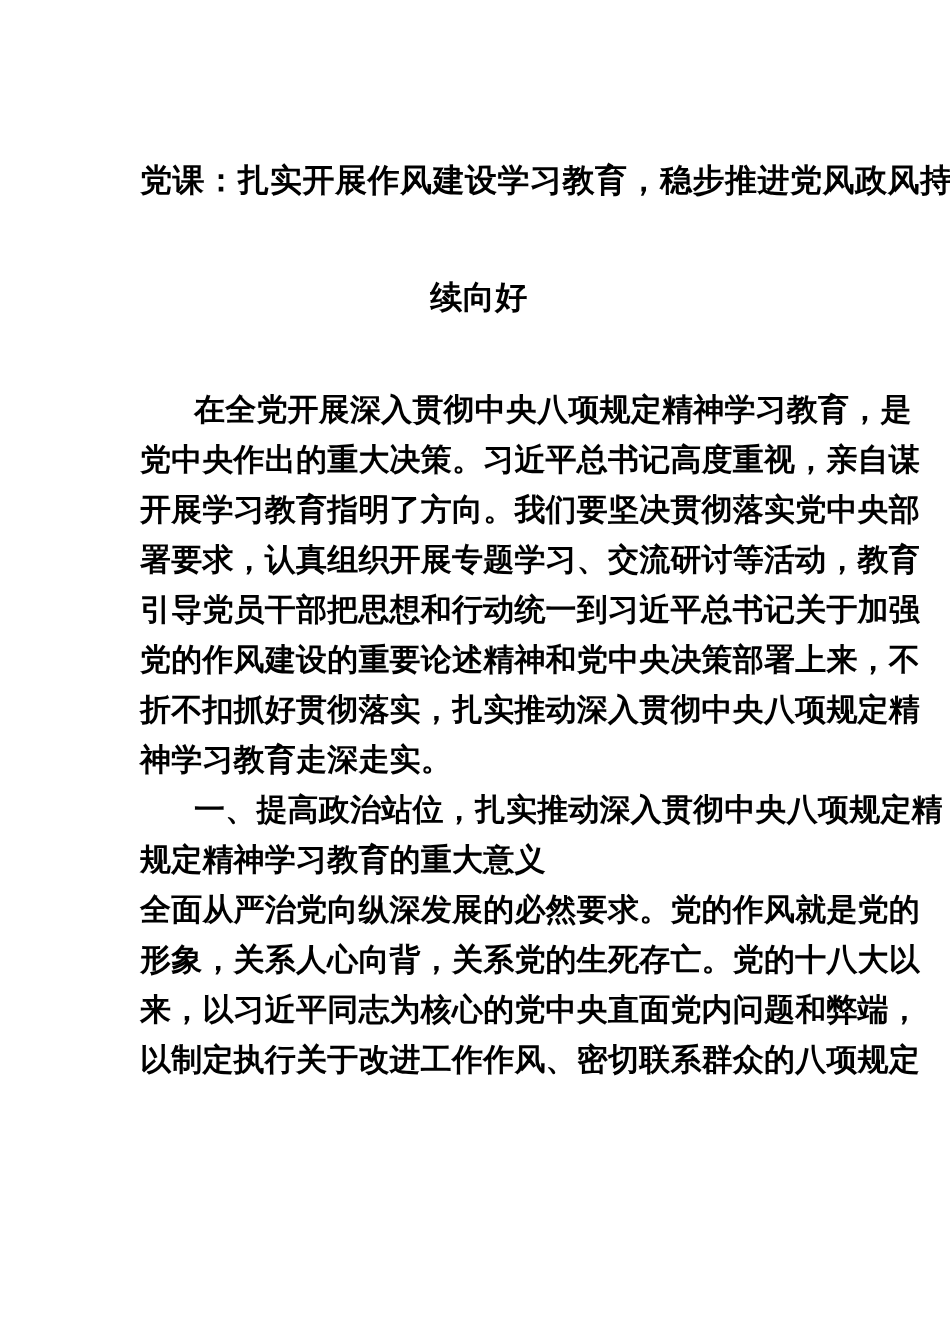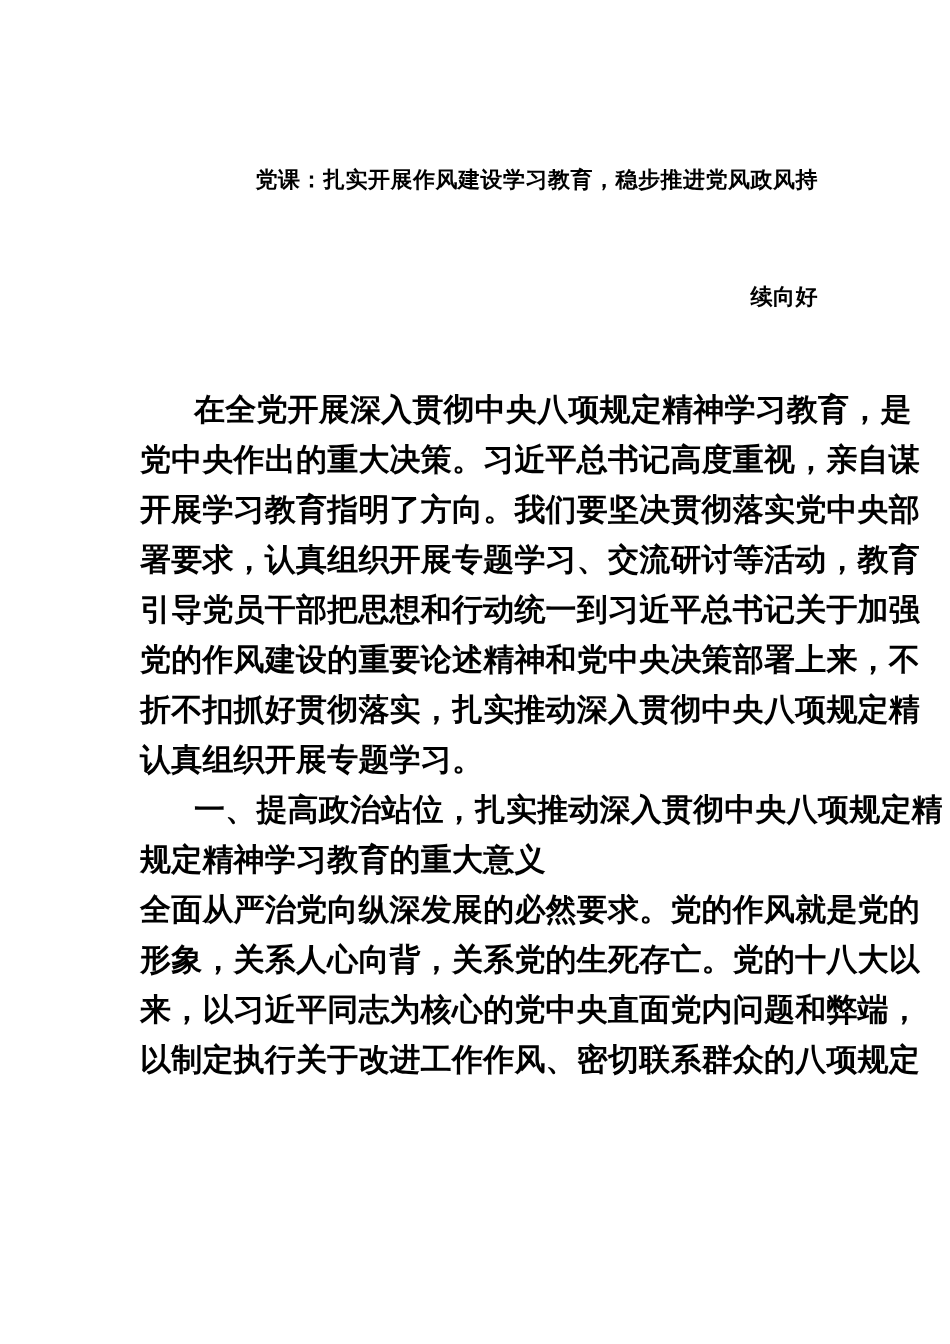--- a/index.html
+++ b/index.html
@@ -21,22 +21,22 @@
     height: 1344px;
     background: #ffffff;
     color: #000000;
     font-weight: bold;
   }
   .title-block {
     position: absolute;
     left: 140px;
     top: 155px;
     width: 678px;
-    text-align: right;
-    font-size: 22px;
+    text-align: center;
+    font-size: 32px;
   }
   .title-line {
     height: 50px;
     line-height: 50px;
     white-space: nowrap;
     letter-spacing: 0.5px;
   }
   .title-line + .title-line {
     margin-top: 67px;
   }
@@ -68,21 +68,21 @@
     </div>
 
   <div class="body-block">
       <div class="body-line indent">在全党开展深入贯彻中央八项规定精神学习教育，是</div>
       <div class="body-line">党中央作出的重大决策。习近平总书记高度重视，亲自谋</div>
       <div class="body-line">开展学习教育指明了方向。我们要坚决贯彻落实党中央部</div>
       <div class="body-line">署要求，认真组织开展专题学习、交流研讨等活动，教育</div>
       <div class="body-line">引导党员干部把思想和行动统一到习近平总书记关于加强</div>
       <div class="body-line">党的作风建设的重要论述精神和党中央决策部署上来，不</div>
       <div class="body-line">折不扣抓好贯彻落实，扎实推动深入贯彻中央八项规定精</div>
-      <div class="body-line">认真组织开展专题学习。</div>
+      <div class="body-line">神学习教育走深走实。</div>
       <div class="body-line indent">一、提高政治站位，扎实推动深入贯彻中央八项规定精</div>
       <div class="body-line">规定精神学习教育的重大意义</div>
       <div class="body-line">全面从严治党向纵深发展的必然要求。党的作风就是党的</div>
       <div class="body-line">形象，关系人心向背，关系党的生死存亡。党的十八大以</div>
       <div class="body-line">来，以习近平同志为核心的党中央直面党内问题和弊端，</div>
       <div class="body-line">以制定执行关于改进工作作风、密切联系群众的八项规定</div>
     </div>
 </div>
 
 </body></html>

